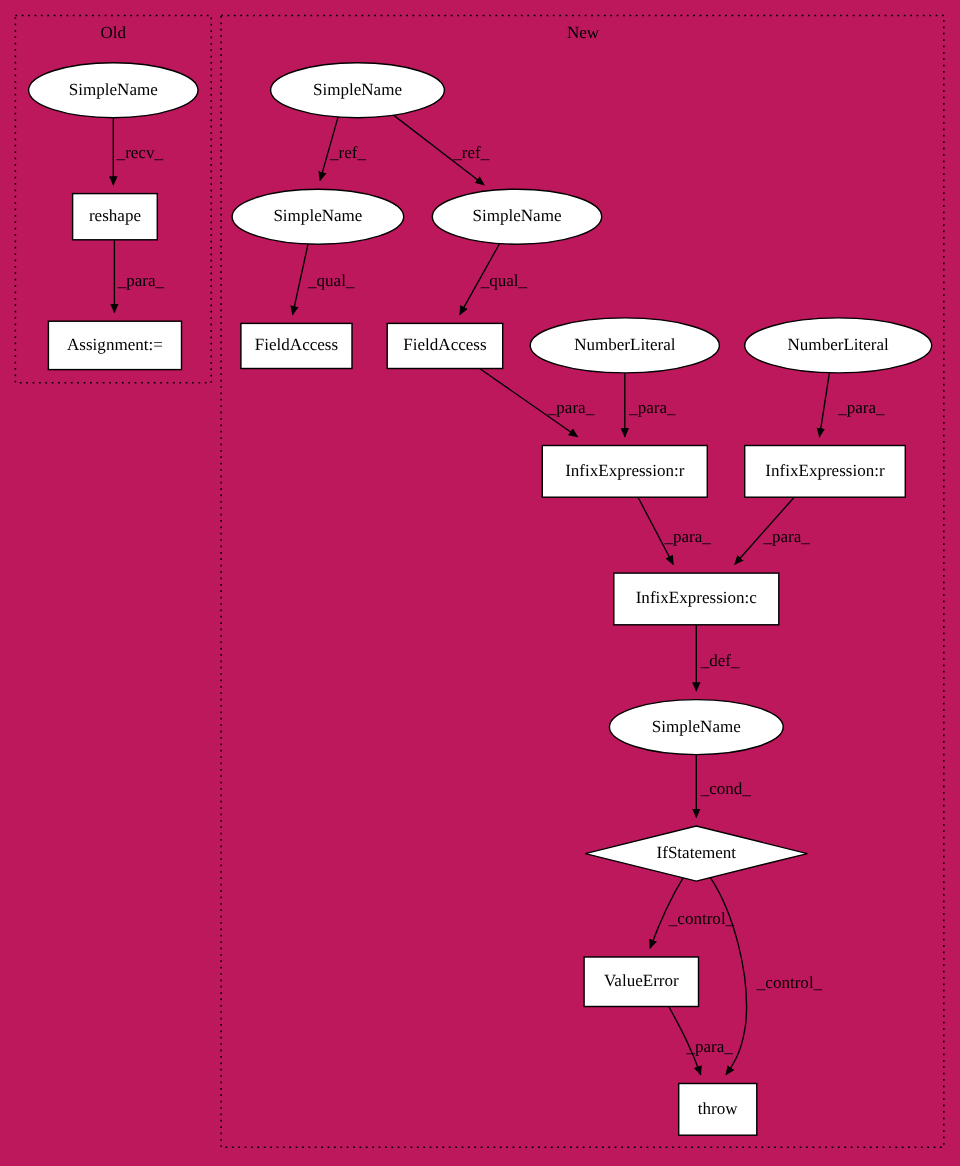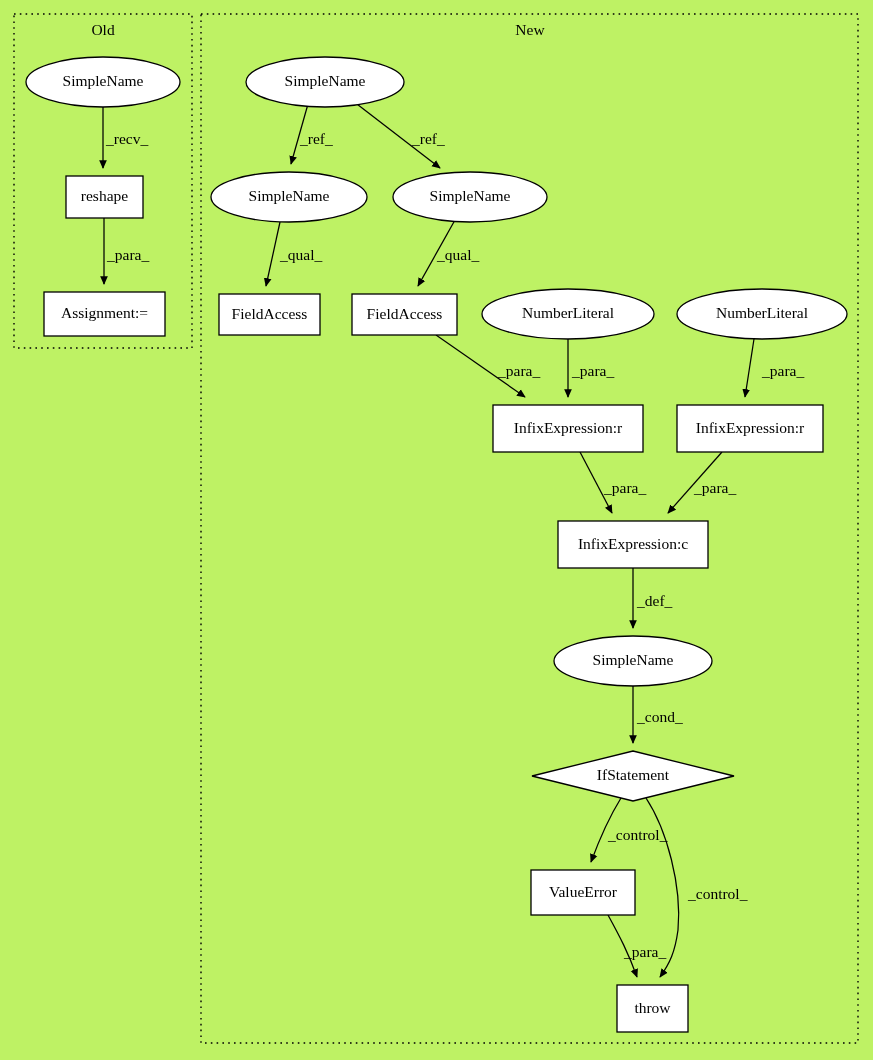--- a/index.html
+++ b/index.html
@@ -4,21 +4,21 @@
 <style>
   html, body {
     margin: 0;
     padding: 0;
     background: #ffffff;
   }
   #graph-root {
     position: relative;
     width: 873px;
     height: 1060px;
-    background: #bef264;
+    background: #be185d;
     font-family: "Liberation Serif", serif;
     overflow: hidden;
   }
   svg.graph-canvas {
     position: absolute;
     left: 0;
     top: 0;
     width: 873px;
     height: 1060px;
   }

